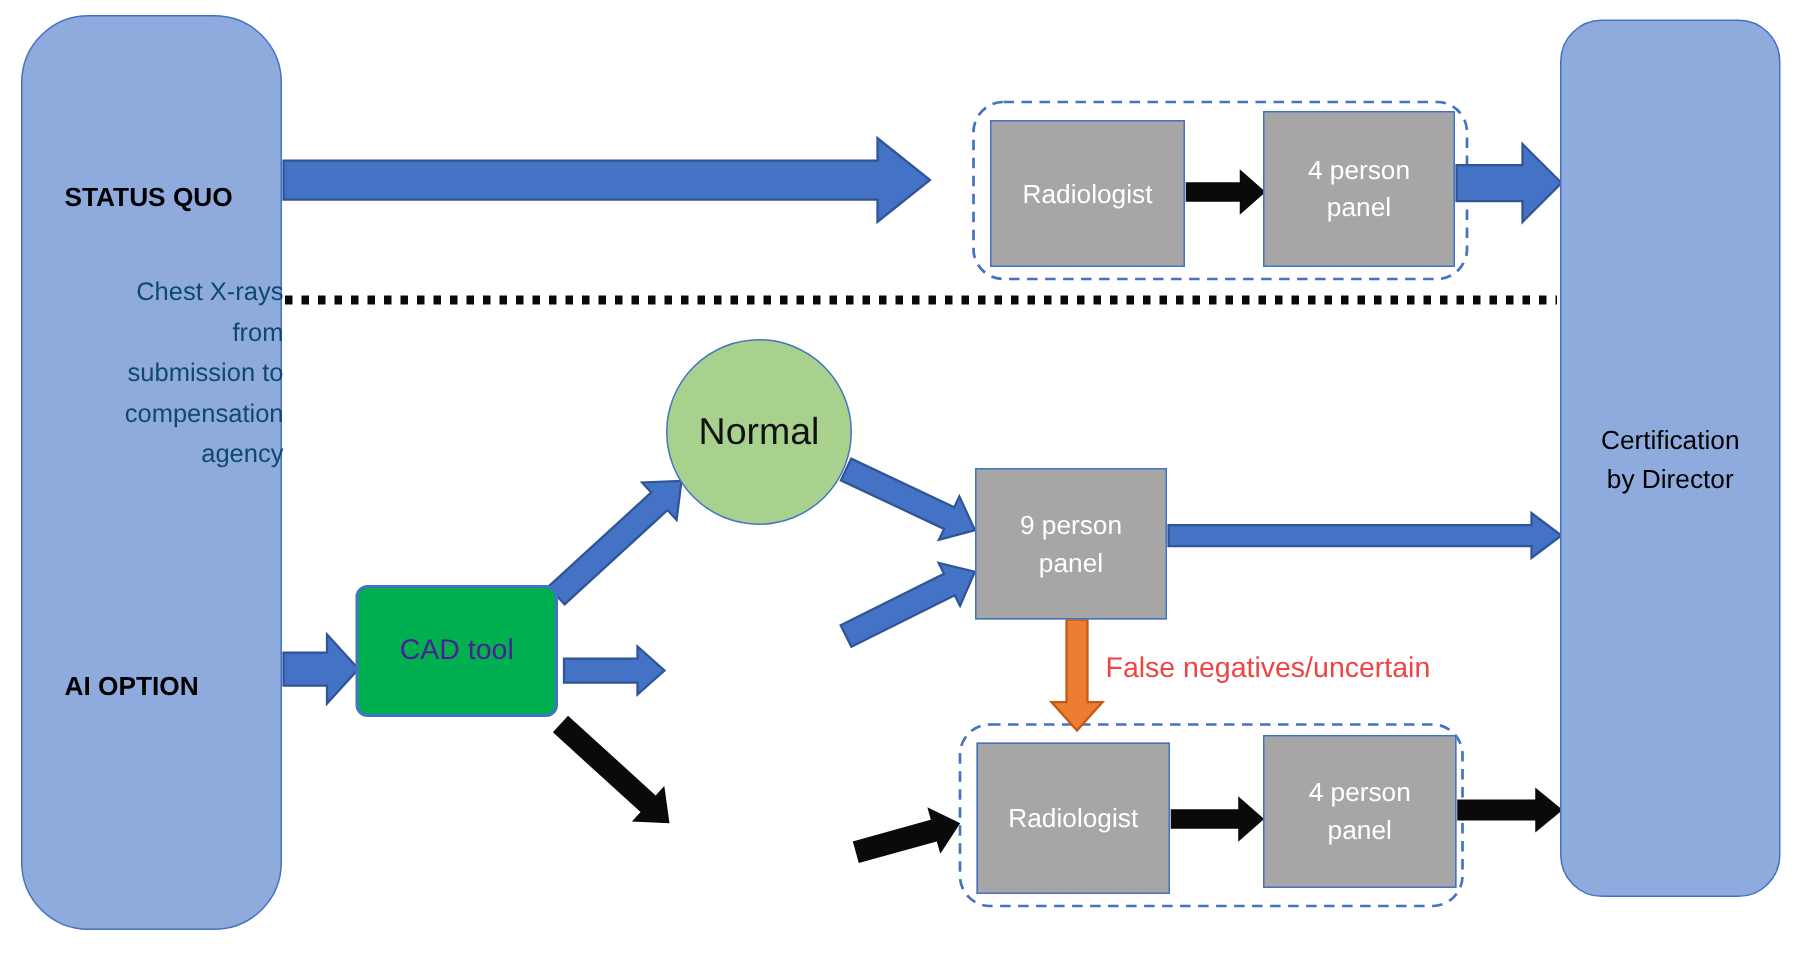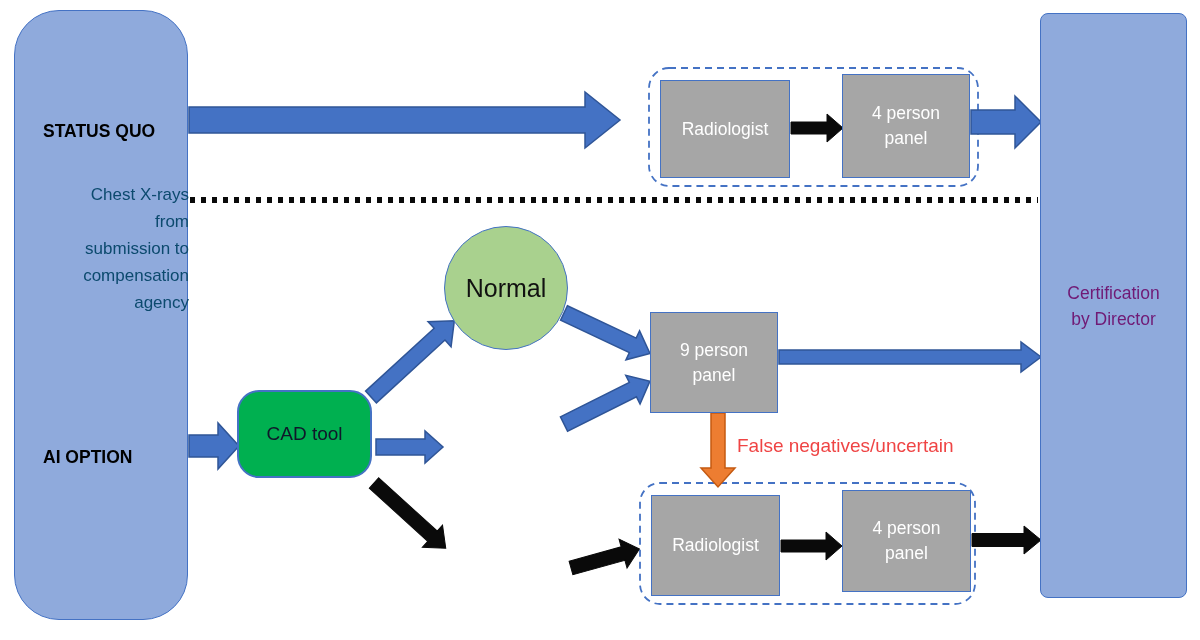--- a/index.html
+++ b/index.html
@@ -5,35 +5,35 @@
   html,body{margin:0;padding:0;background:#ffffff;}
   #canvas{
     position:relative;width:1200px;height:640px;background:#ffffff;overflow:hidden;
     font-family:"Liberation Sans",sans-serif;
   }
   #arrow-layer{position:absolute;left:0;top:0;width:1200px;height:640px;}
   .node{position:absolute;box-sizing:border-box;display:flex;align-items:center;justify-content:center;
         text-align:center;white-space:pre-line;}
   .tall-box{background:#8FAADC;border:1.6px solid #4472C4;border-radius:45px;}
   #source-box{left:14px;top:10px;width:174px;height:610px;text-decoration:underline;}
-  #sink-box{left:1040px;top:13px;width:147px;height:585px;border-radius:8px;
-            color:#701a75;font-size:17.5px;line-height:26px;}
+  #sink-box{left:1040px;top:13px;width:147px;height:585px;border-radius:28px;
+            color:#000000;font-size:17.5px;line-height:26px;}
   .flow-label{position:absolute;color:#000000;font-weight:bold;font-size:17.5px;line-height:20px;}
   #status-quo-label{left:28px;top:110px;}
   #ai-option-label{left:28px;top:436px;}
   #source-body{position:absolute;left:0;top:170px;width:174px;color:#0c4a6e;
                font-size:17px;line-height:27px;text-align:right;white-space:pre-line;}
   .gray-box{background:#A6A6A6;border:1.6px solid #4472C4;color:#ffffff;font-size:17.5px;line-height:25px;}
   #top-radiologist{left:660px;top:80px;width:130px;height:98px;}
   #top-panel4{left:842px;top:74px;width:128px;height:104px;}
   #panel2{left:650px;top:312px;width:128px;height:101px;}
   #bottom-radiologist{left:651px;top:495px;width:129px;height:101px;}
   #bottom-panel4{left:842px;top:490px;width:129px;height:102px;}
-  #cad-tool{left:237px;top:390px;width:135px;height:88px;border-radius:22px;
-            background:#00B050;border:2px solid #4472C4;color:#0f172a;font-size:19px;}
+  #cad-tool{left:237px;top:390px;width:135px;height:88px;border-radius:8px;
+            background:#00B050;border:2px solid #4472C4;color:#4c1d95;font-size:19px;}
   .circle{width:124px;height:124px;border-radius:50%;border:1.6px solid #4472C4;
           color:#111111;font-size:25px;}
   #circle-normal{left:444px;top:226px;background:#A9D18E;}
   #circle-tb{left:444px;top:384px;background:#A9D18E;}
   #circle-other{left:445px;top:513px;background:#F4B183;}
   #false-neg-label{position:absolute;left:737px;top:435px;color:#ef4444;font-size:19px;}
   .blue-arrow{fill:#4472C4;stroke:#2F5597;stroke-width:1.5;}
   .black-arrow{fill:#0a0a0a;stroke:#0a0a0a;stroke-width:1;}
   .orange-arrow{fill:#ED7D31;stroke:#C55A11;stroke-width:1.5;}
   .dash-group{fill:none;stroke:#4472C4;stroke-width:1.8;stroke-dasharray:7 5;}

